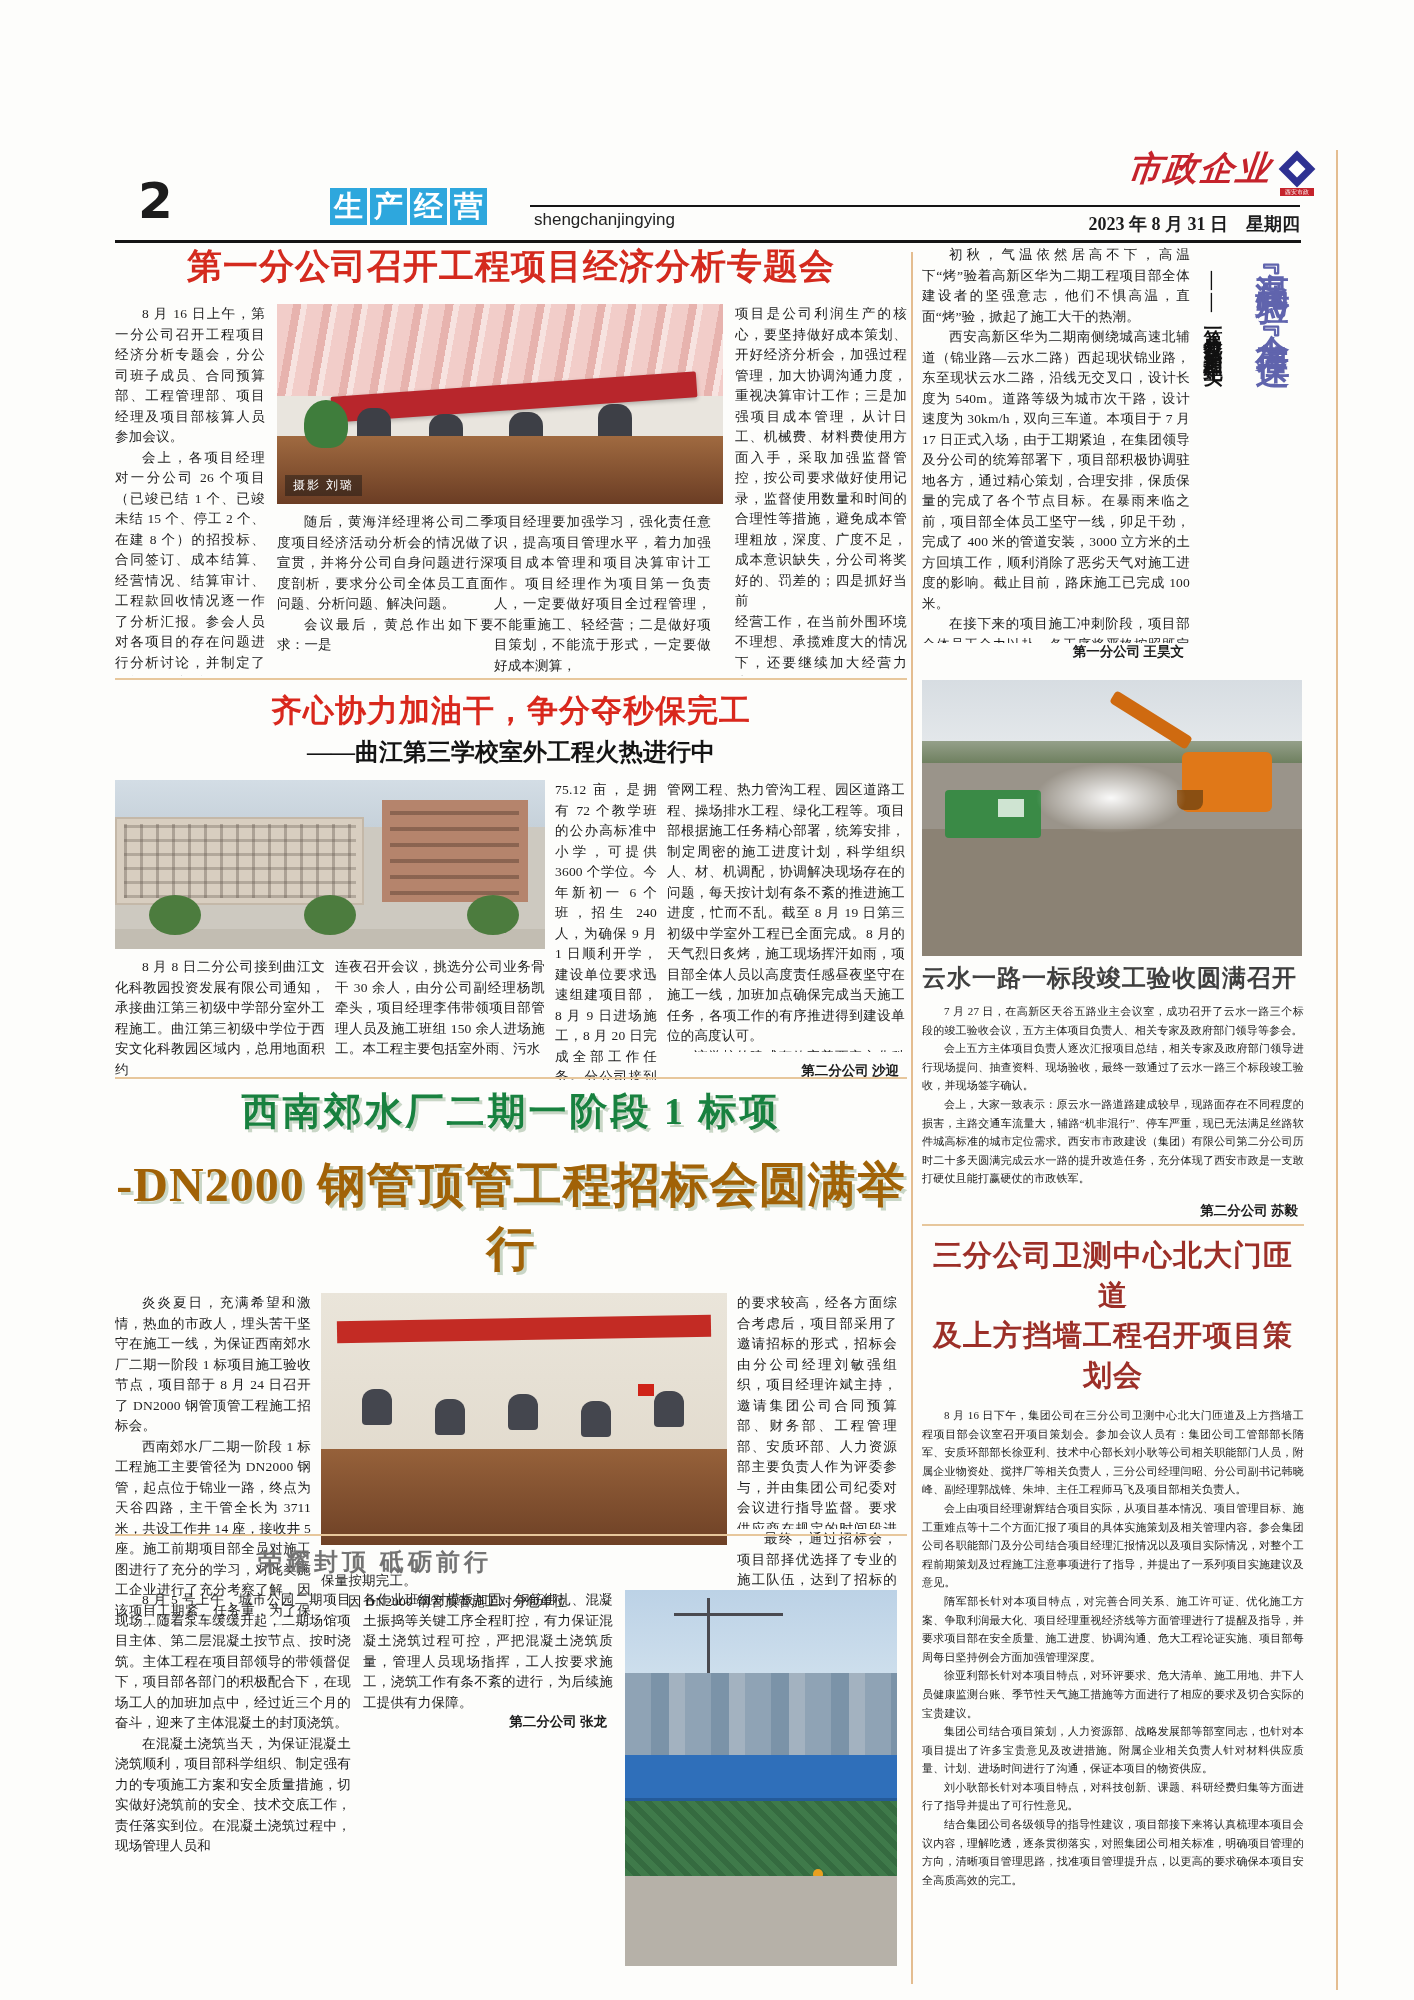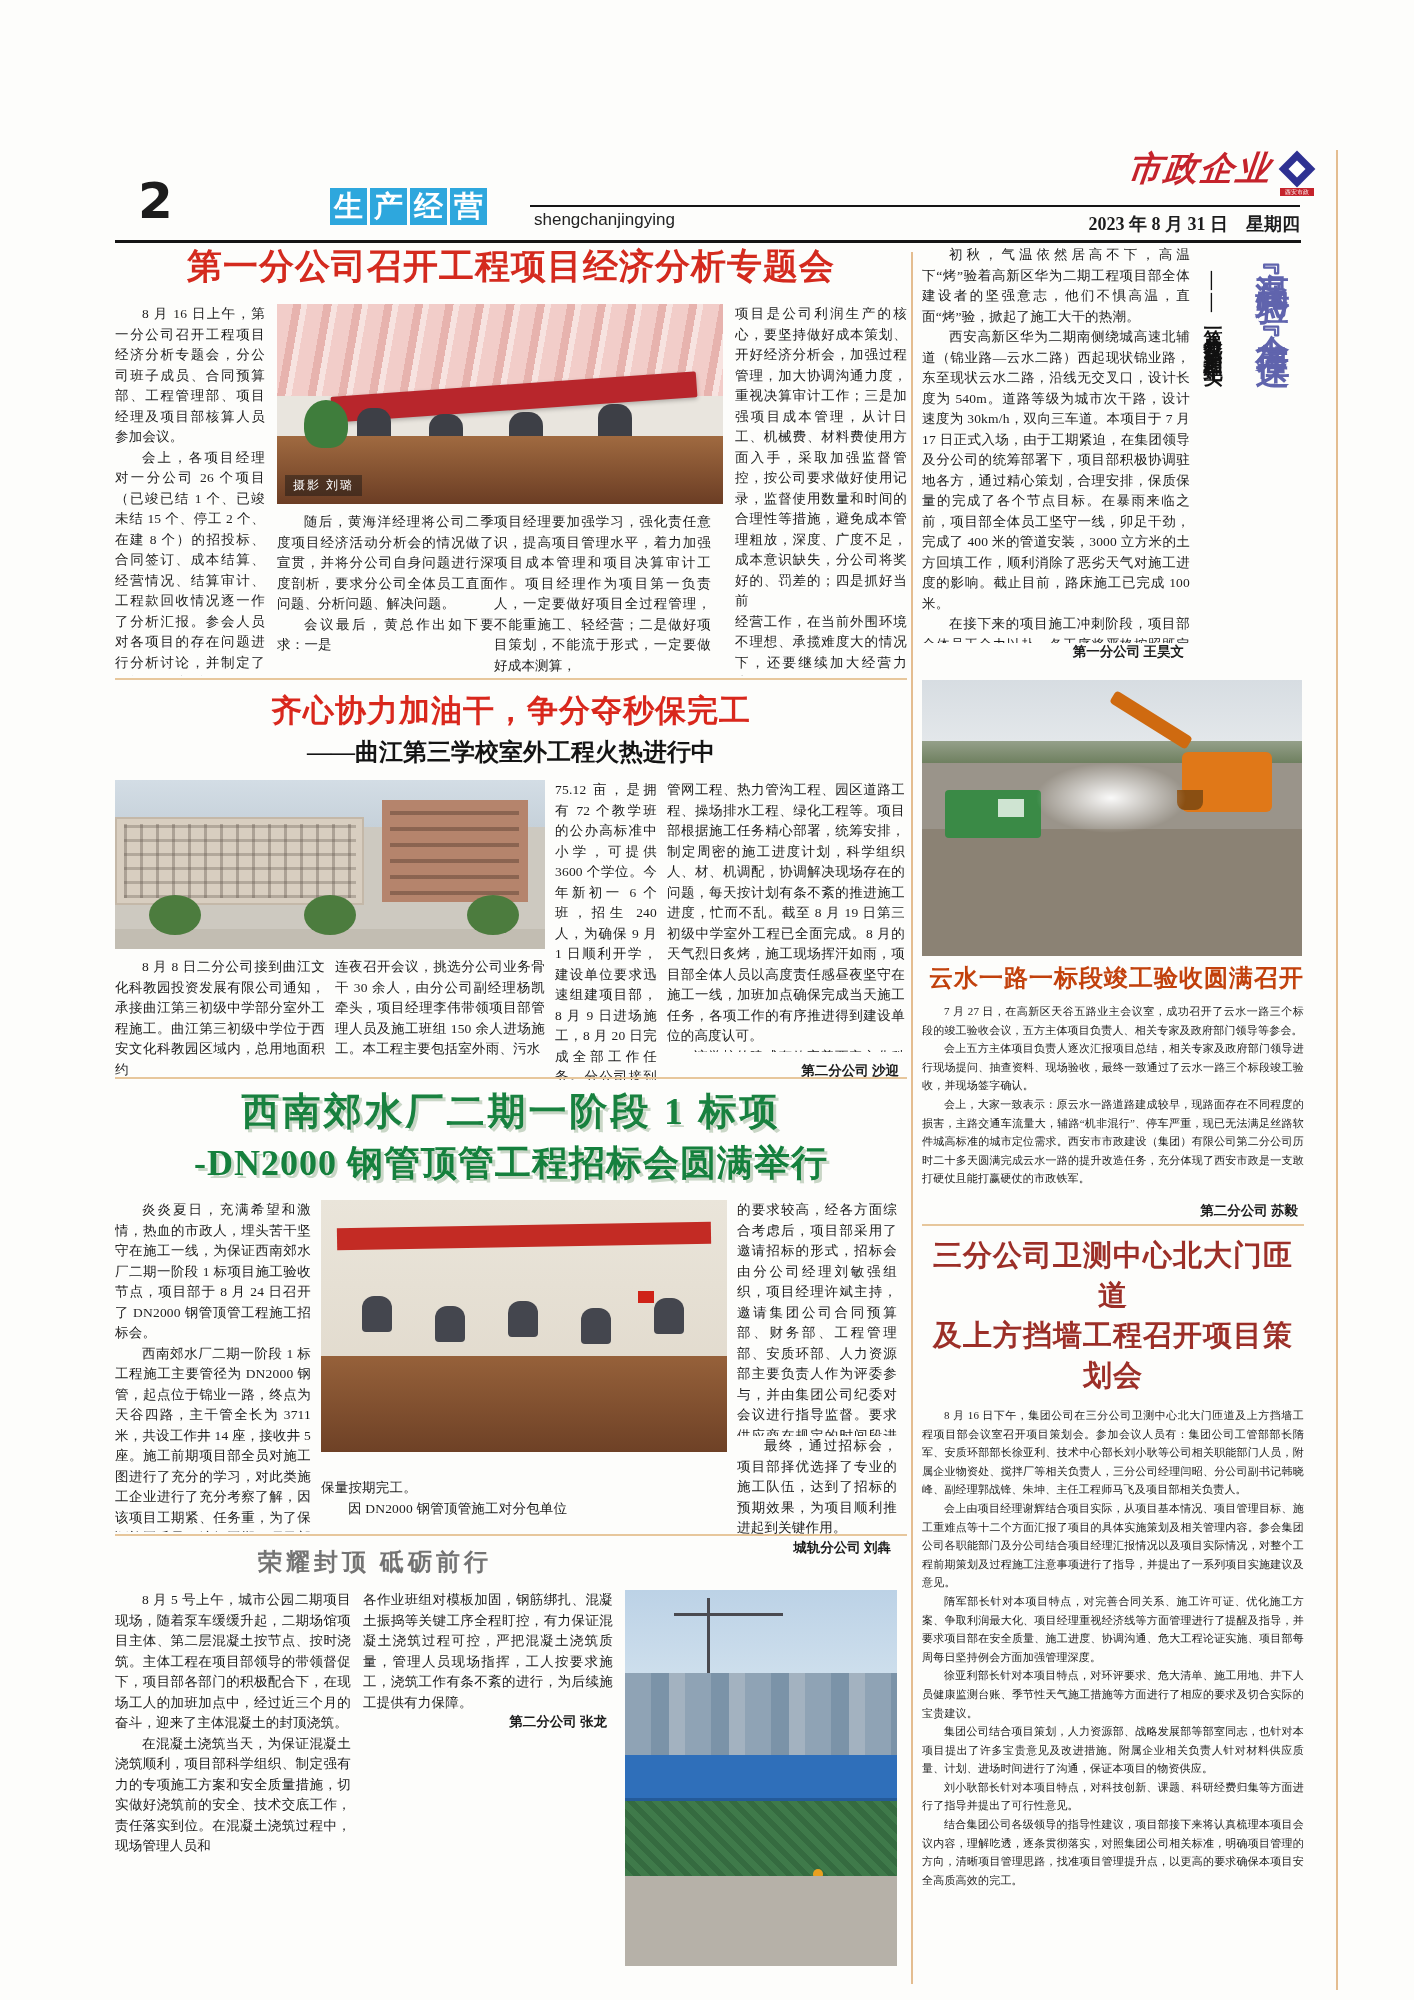--- a/index.html
+++ b/index.html
@@ -83,21 +83,21 @@
   .a2-below { display:flex; gap:10px; flex:1; margin-top:8px; }
   .a2-below div { width:210px; }
   .a2-colA { width:102px; }
   .a2-colB { width:238px; position:relative; }
   .a2-colB .paras { height:272px; }
   .a2-colB .byline { position:absolute; right:0; bottom:0; background:#fdfdfb; padding-left:8px; }
 
   
   #a3 { left:115px; top:1086px; width:792px; height:446px; }
   .a3-h1 { font-size:38px; color:#18813f; letter-spacing:3px; text-shadow:3px 3px 0 #c9d6c6; }
-  .a3-h2 { font-size:36px; color:#15803d; letter-spacing:1px; text-shadow:3px 3px 0 #c9d6c6; margin-top:2px; }
+  .a3-h2 { font-size:48px; color:#a16207; letter-spacing:1px; text-shadow:3px 3px 0 #c9d6c6; margin-top:16px; }
   .a3-body { display:flex; gap:10px; margin-top:12px; height:332px; }
   .a3-c1 { width:196px; }
   .a3-mid { width:406px; display:flex; flex-direction:column; }
   .photo3 { height:252px; background:linear-gradient(#eae5da,#ded6c8); }
   .p3-banner { position:absolute; left:4%; top:10%; width:92%; height:22px; background:#c32b24;
     transform:rotate(-1deg); }
   .p3-person { position:absolute; width:30px; height:36px; background:#44464e; border-radius:12px 12px 4px 4px; }
   .p3-table { position:absolute; left:0; bottom:0; right:0; height:38%;
     background:linear-gradient(#96613a,#6e4126); }
   .p3-flag { position:absolute; right:18%; top:36%; width:16px; height:12px; background:#cf2318; }
@@ -139,21 +139,21 @@
   .pS-road { position:absolute; left:0; bottom:0; right:0; height:46%; background:#8b8274; }
   .pS-exc { position:absolute; right:8%; top:26%; width:90px; height:60px; background:#e07818; border-radius:6px; }
   .pS-arm { position:absolute; right:28%; top:12%; width:90px; height:14px; background:#cf6a10;
     transform:rotate(32deg); border-radius:4px; }
   .pS-bucket { position:absolute; right:26%; top:40%; width:26px; height:20px; background:#8a4f12; border-radius:0 0 8px 8px; }
   .pS-truck { position:absolute; left:6%; top:40%; width:96px; height:48px; background:#3a8a46; border-radius:4px; }
   .pS-cab { position:absolute; left:20%; top:43%; width:26px; height:18px; background:#cfe4d2; }
   .pS-mist { position:absolute; left:30%; top:30%; width:150px; height:70px;
     background:radial-gradient(closest-side,rgba(255,255,255,.95),rgba(255,255,255,0)); }
   #s2 { left:922px; top:962px; width:382px; height:260px; }
-  .s2-head { font-size:24px; color:#c2410c; letter-spacing:1px; text-align:right; }
+  .s2-head { font-size:24px; color:#404040; letter-spacing:1px; text-align:left; }
   .s2-paras { margin-top:8px; height:200px; }
   .s2-paras .para, #s3 .para { font-size:11px; line-height:18.6px; }
   #s2 { position:absolute; }
   #s2 .byline { position:absolute; right:0; bottom:2px; background:#fdfdfb; padding-left:8px; }
   #s3 { left:922px; top:1236px; width:382px; height:748px; }
   .s3-h { font-size:29px; color:#9c2f28; letter-spacing:1px; text-align:center; font-weight:bold; }
   .s3-paras { margin-top:10px; }
 </style>
 </head>
 <body>

